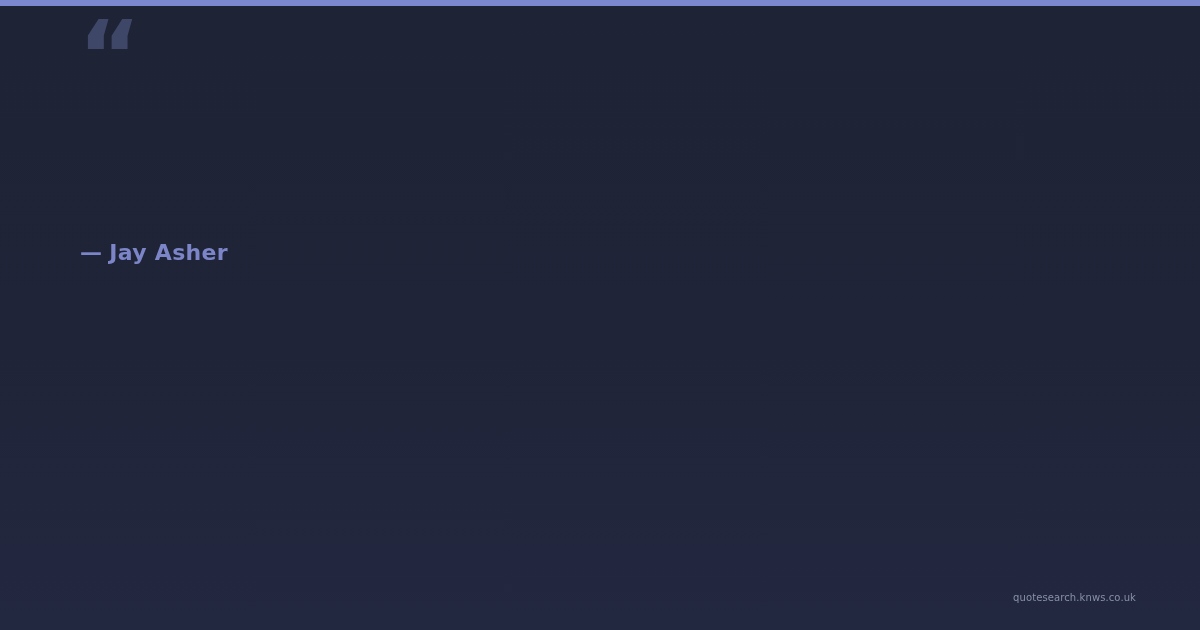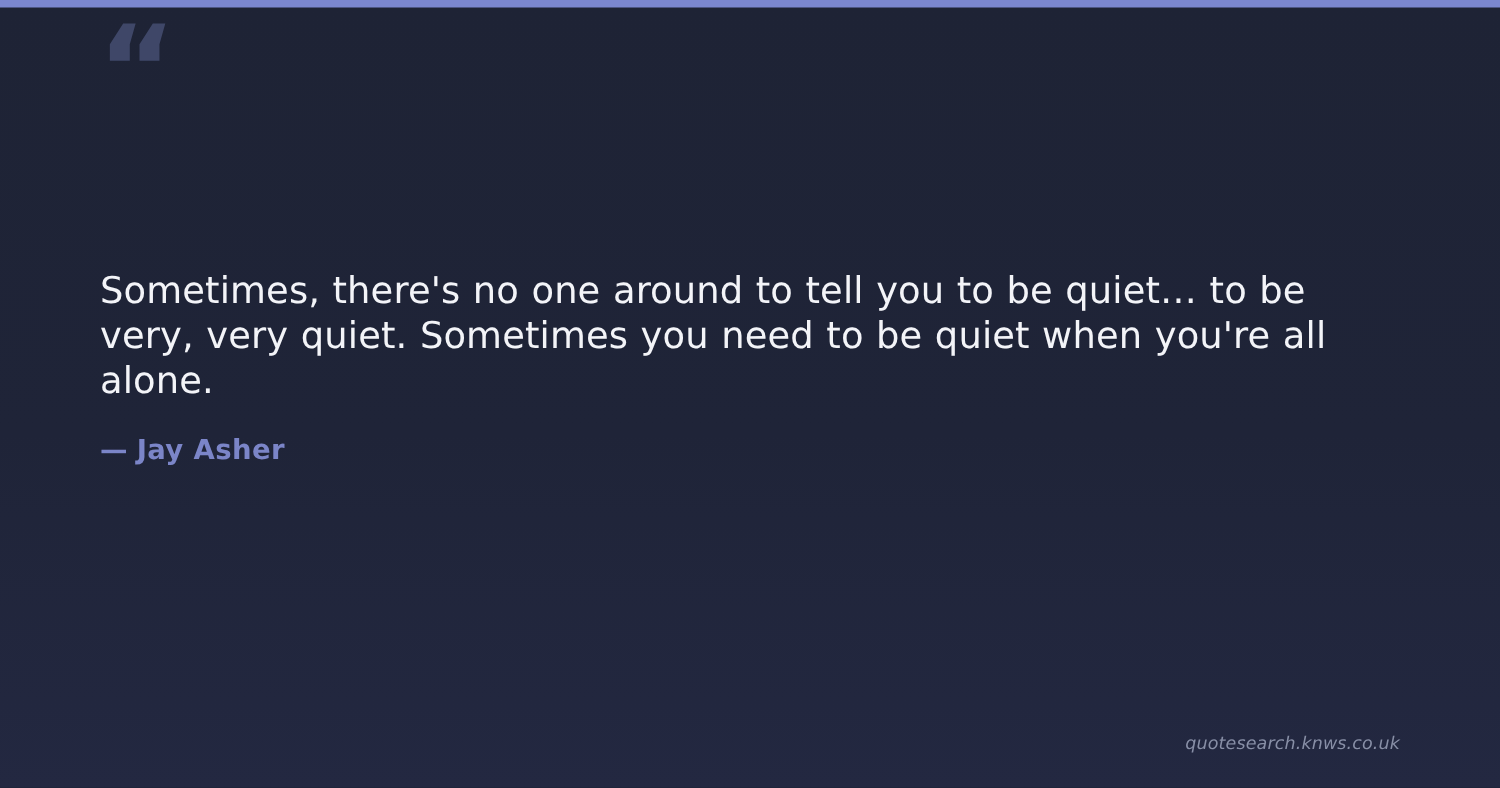--- a/index.html
+++ b/index.html
@@ -80,42 +80,40 @@
   }
 
   .attribution .dash {
     display: inline-block;
     margin-right: 7px;
   }
 
   
   .watermark {
     position: absolute;
-    right: 80px;
+    right: 64px;
     bottom: 27px;
     font-family: "DejaVu Sans", "Liberation Sans", sans-serif;
-    font-size: 14px;
+    font-size: 10px;
     font-weight: normal;
     color: #888fa6;
     letter-spacing: 0.1px;
-    font-style: italic;
   }
 </style>
 </head>
 <body>
 
 <div class="quote-card">
 
   <div class="accent-bar"></div>
 
   <div class="quote-mark">“</div>
 
   <div class="content">
 
-    <blockquote class="quote-text">Sometimes, there's no one around to tell you to be quiet… to be very, very quiet. Sometimes you need to be quiet when you're all alone.</blockquote>
 
     <p class="attribution">
       <span class="dash">—</span><span>Jay Asher</span>
     </p>
 
   </div>
 
   <div class="watermark">quotesearch.knws.co.uk</div>
 
 </div>

